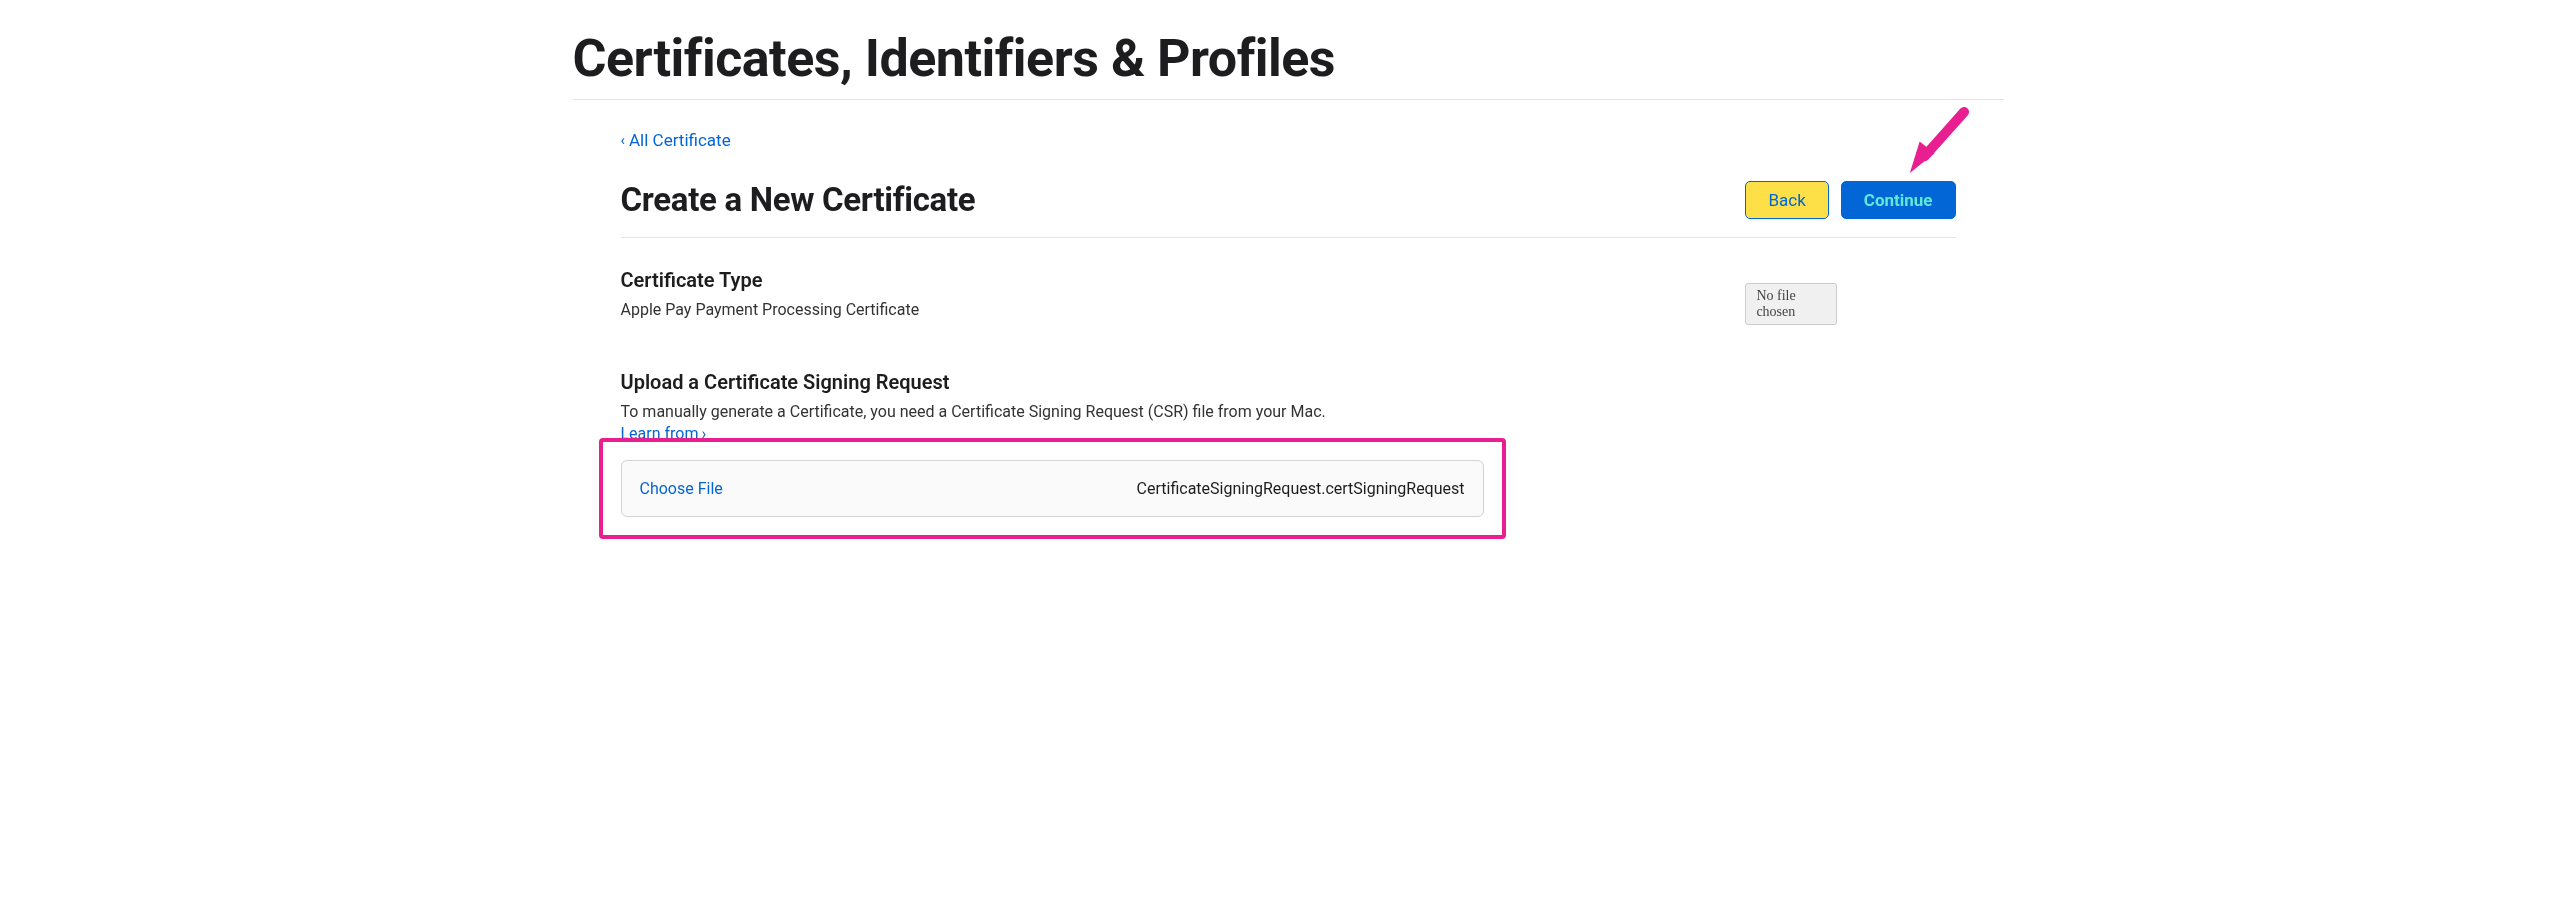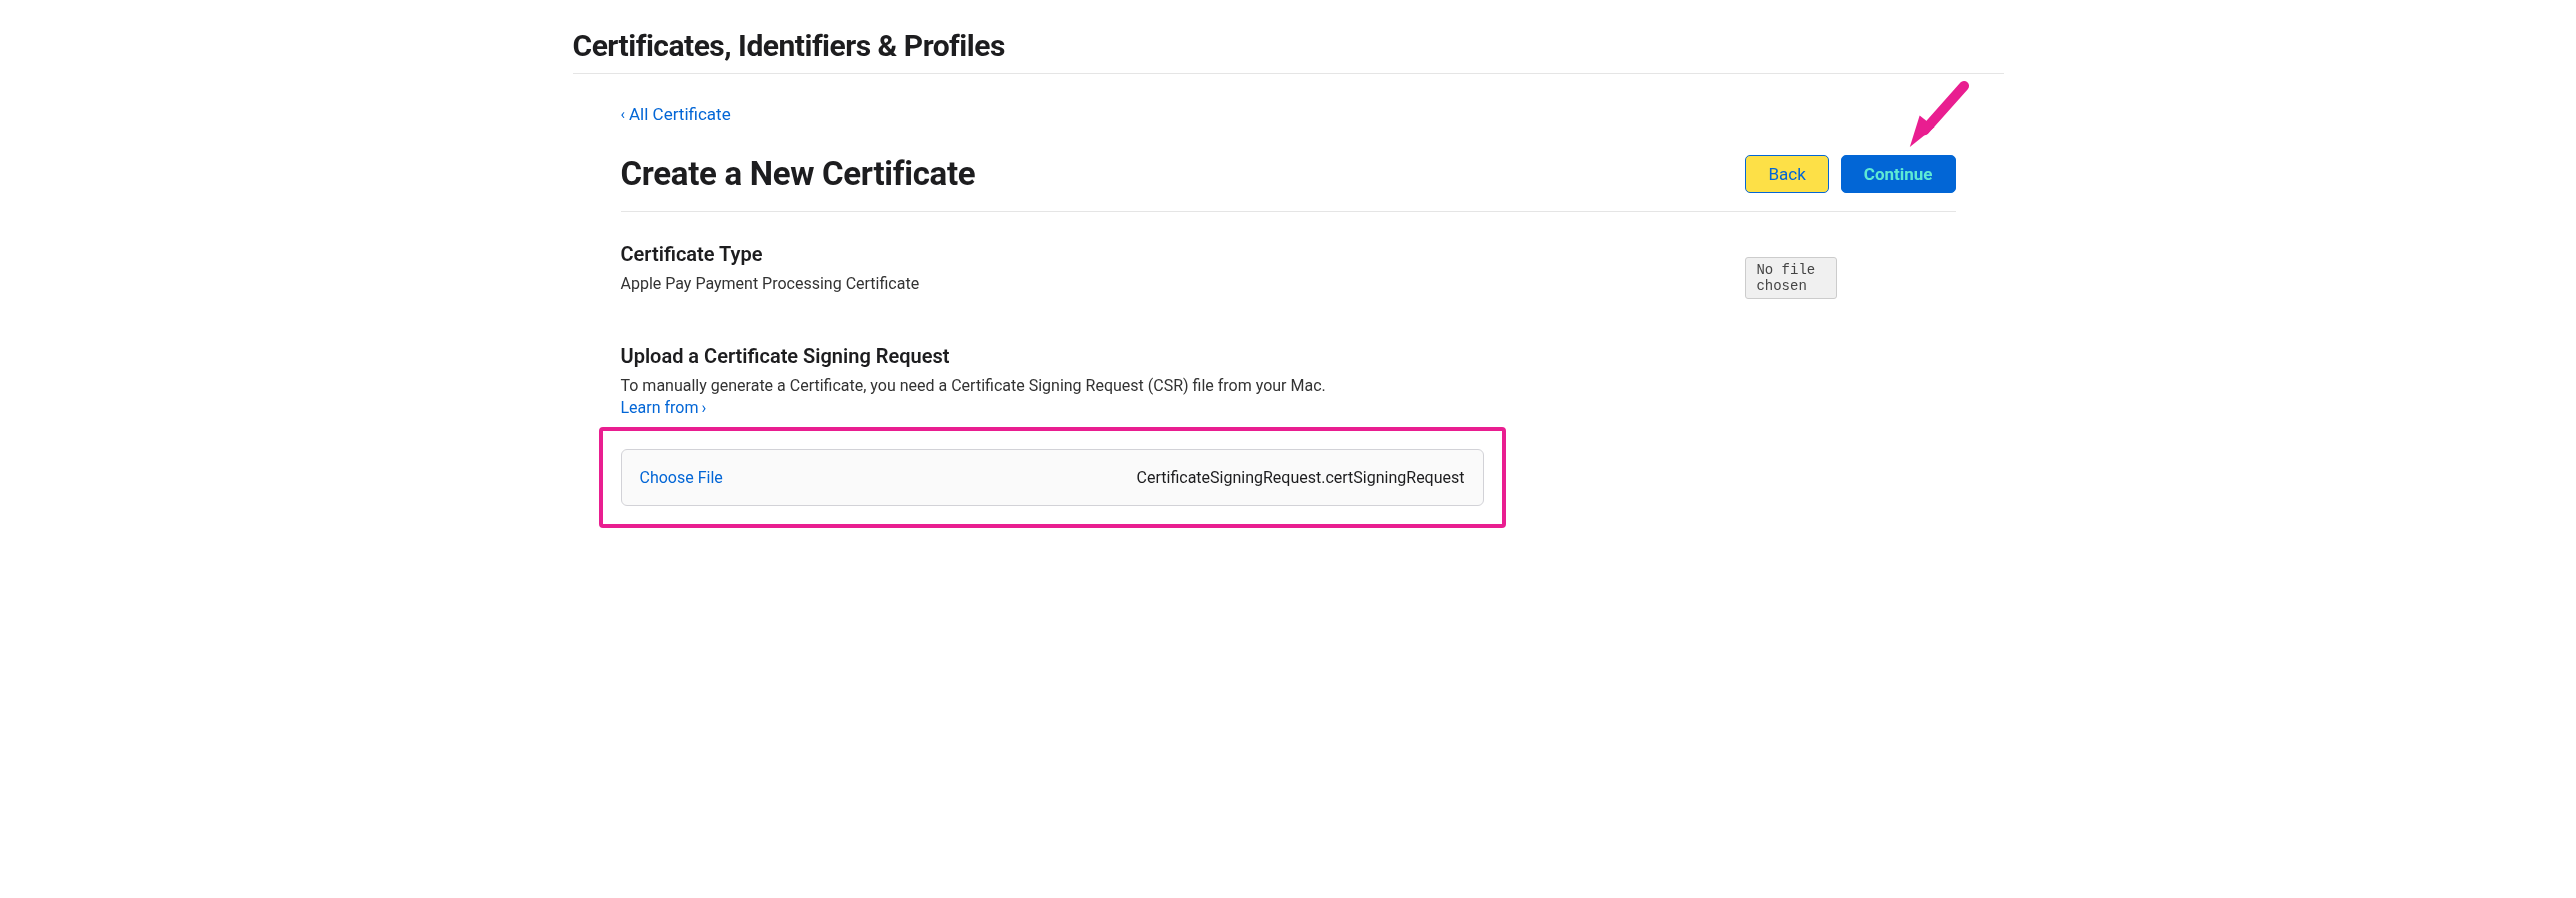--- a/index.html
+++ b/index.html
@@ -12,21 +12,21 @@
       background: #fff;
       color: #1d1d1f;
       padding: 0;
     }
     .container {
       max-width: 1487px;
       margin: 0 auto;
       padding: 28px 28px 40px 28px;
     }
     .main-title {
-      font-size: 30px;
+      font-size: 52px;
       font-weight: 700;
       letter-spacing: -0.5px;
       padding-bottom: 10px;
       border-bottom: 1px solid #e5e5e5;
     }
     .inner {
       padding: 30px 48px 0 48px;
     }
     .breadcrumb-link {
       color: #0366d6;
@@ -144,21 +144,21 @@
     .tooltip {
       position: absolute;
       top: 102px;
       right: 119px;
       background: #f0f0f0;
       border: 1px solid #ccc;
       border-radius: 3px;
       padding: 4px 10px;
       font-size: 14px;
       color: #444;
-      font-family: Liberation Mono, monospace;
+      font-family: Liberation Serif, serif;
     }
     .arrow-annotation {
       position: absolute;
       top: -79px;
       right: -18px;
       width: 79px;
       height: 79px;
       pointer-events: none;
     }
   </style>
@@ -190,21 +190,21 @@
         <button class="btn btn-primary">Continue</button>
         <div class="tooltip">No file chosen</div>
       </div>
     </div>
 
     <div class="section-block">
       <div class="section-title">Certificate Type</div>
       <div class="section-text">Apple Pay Payment Processing Certificate</div>
     </div>
 
-    <div class="section-block" style="margin-bottom:32px;">
+    <div class="section-block" style="margin-bottom:17px;">
       <div class="section-title">Upload a Certificate Signing Request</div>
       <div class="section-text">To manually generate a Certificate, you need a Certificate Signing Request (CSR) file from your Mac.</div>
       <a class="learn-more">
         <span>Learn from</span>
         <span>›</span>
       </a>
     </div>
 
     <div class="file-row-wrapper">
       <div class="file-highlight-border"></div>

